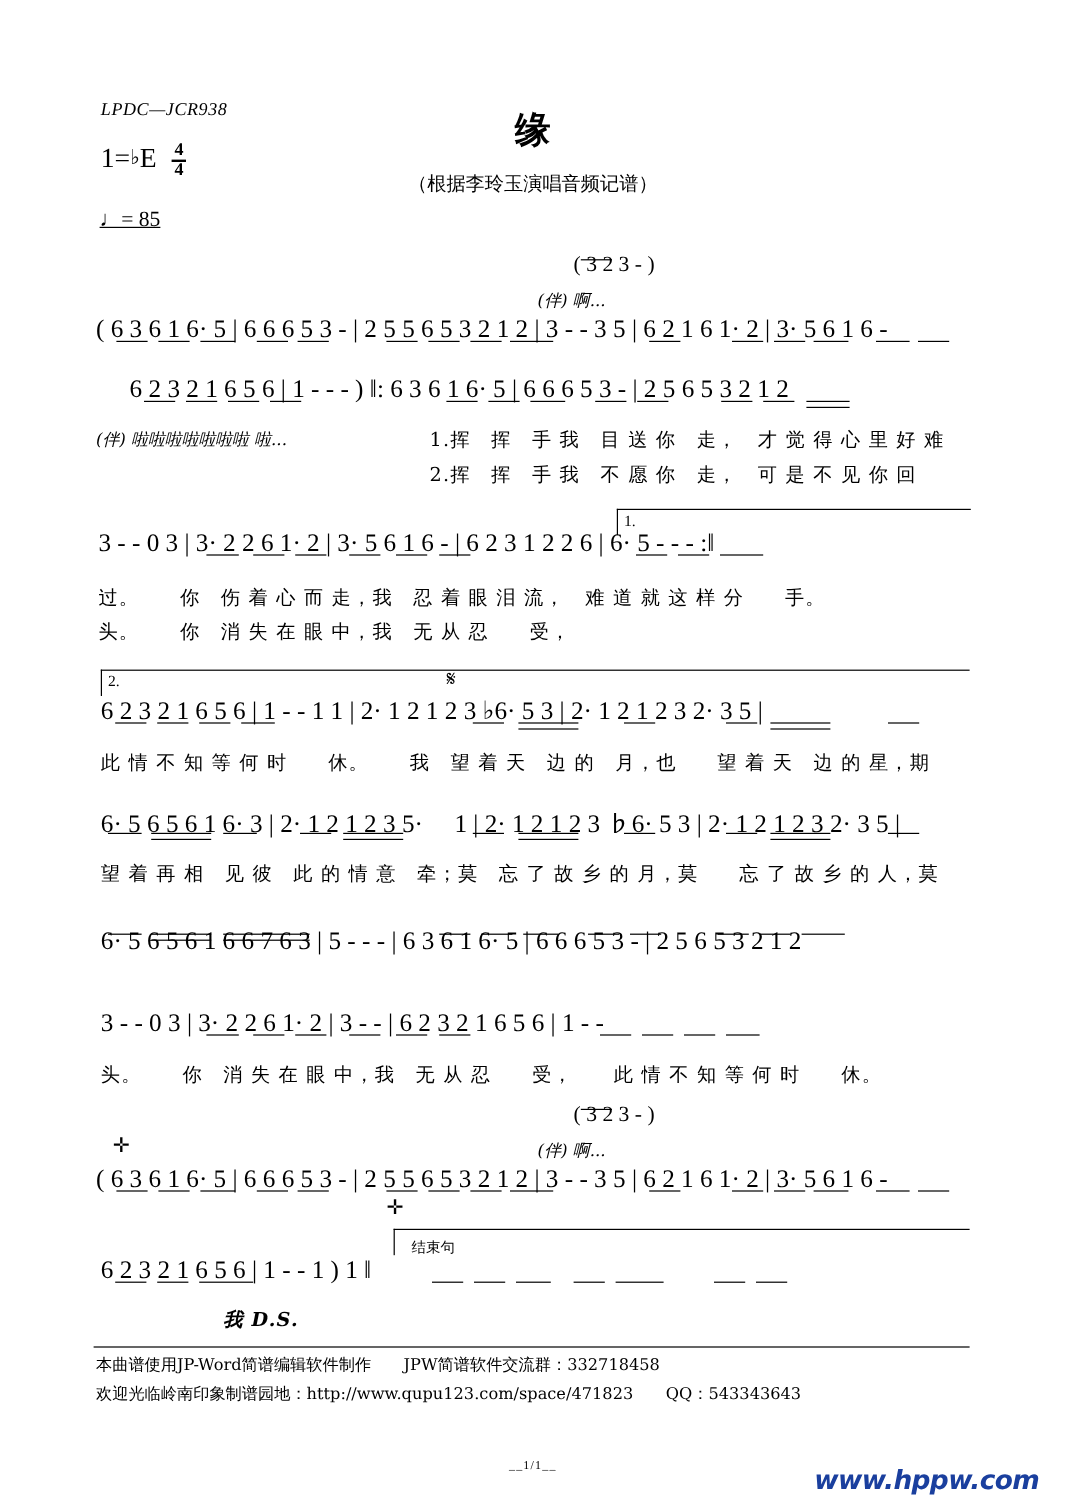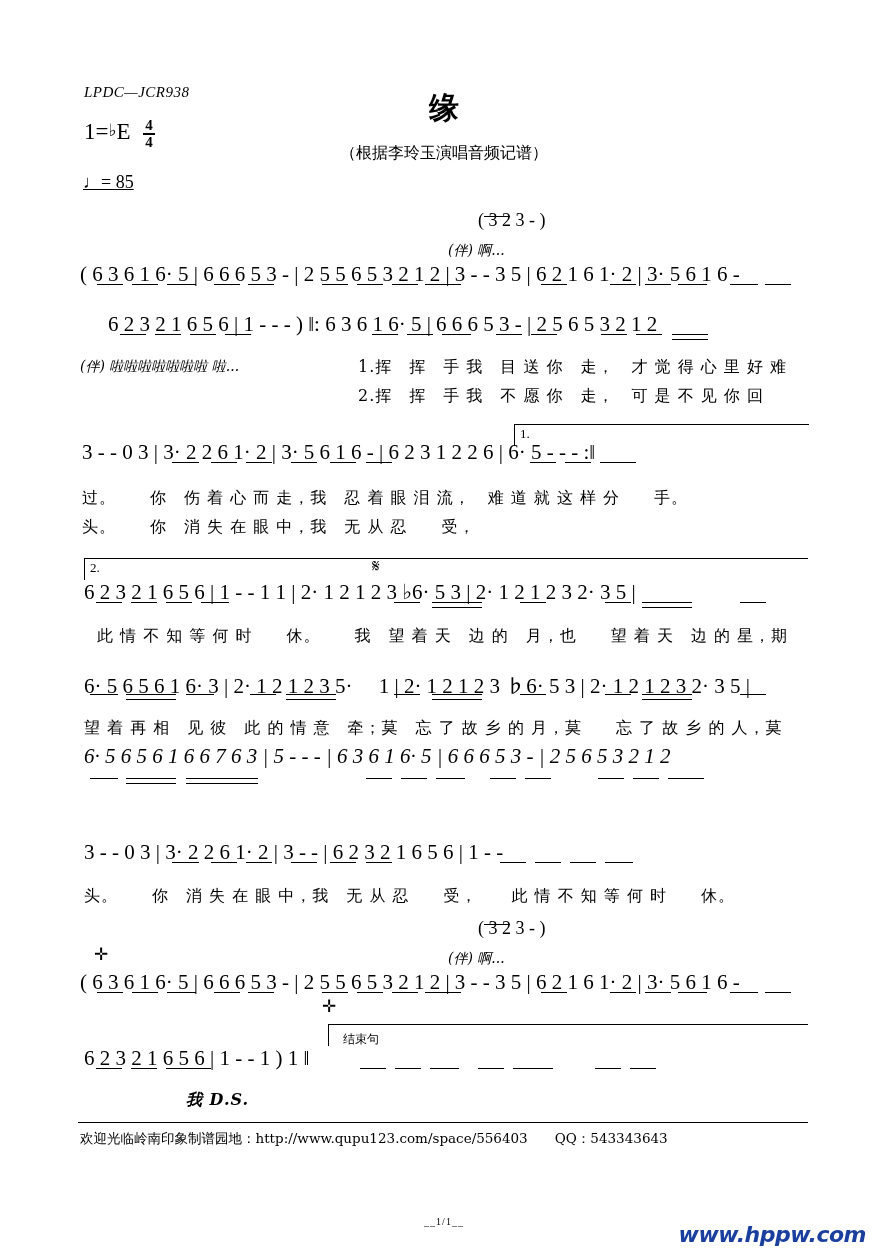--- a/index.html
+++ b/index.html
@@ -233,41 +233,41 @@
   <div class="hline" style="left:166px; top:602px; width:26px;"></div>
   <div class="hline" style="left:201px; top:602px; width:28px;"></div>
   <div class="hline" style="left:394px; top:602px; width:26px;"></div>
   <div class="hline" style="left:432px; top:602px; width:50px;"></div>
   <div class="hline" style="left:432px; top:607px; width:50px;"></div>
   <div class="hline" style="left:520px; top:602px; width:26px;"></div>
   <div class="hline" style="left:605px; top:602px; width:26px;"></div>
   <div class="hline" style="left:642px; top:602px; width:50px;"></div>
   <div class="hline" style="left:642px; top:607px; width:50px;"></div>
   <div class="hline" style="left:740px; top:602px; width:26px;"></div>
-  <div class="mline lyrics" style="left:97px; top:626px;text-align:center;">此 情 不 知 等 何 时　　休。　　我　望 着 天　边 的　月，也　　望 着 天　边 的 星，期</div>
+  <div class="mline lyrics" style="left:84px; top:626px;text-align:center;">此 情 不 知 等 何 时　　休。　　我　望 着 天　边 的　月，也　　望 着 天　边 的 星，期</div>
 
   <div class="mline notes" style="left:84px; top:672px;">6· 5  6 5 6 1  6· 3 | 2· 1  2 1 2 3  5· 　1 | 2· 1  2 1 2 3  ♭6· 5 3 | 2· 1  2 1 2 3  2· 3 5 |</div>
   <div class="hline" style="left:90px; top:694px; width:28px;"></div>
   <div class="hline" style="left:126px; top:694px; width:50px;"></div>
   <div class="hline" style="left:126px; top:699px; width:50px;"></div>
   <div class="hline" style="left:186px; top:694px; width:28px;"></div>
   <div class="hline" style="left:250px; top:694px; width:26px;"></div>
   <div class="hline" style="left:286px; top:694px; width:50px;"></div>
   <div class="hline" style="left:286px; top:699px; width:50px;"></div>
   <div class="hline" style="left:394px; top:694px; width:26px;"></div>
   <div class="hline" style="left:432px; top:694px; width:50px;"></div>
   <div class="hline" style="left:432px; top:699px; width:50px;"></div>
   <div class="hline" style="left:520px; top:694px; width:26px;"></div>
   <div class="hline" style="left:605px; top:694px; width:26px;"></div>
   <div class="hline" style="left:642px; top:694px; width:50px;"></div>
   <div class="hline" style="left:642px; top:699px; width:50px;"></div>
   <div class="hline" style="left:740px; top:694px; width:26px;"></div>
   <div class="mline lyrics" style="left:84px; top:718px;">望 着 再 相　见 彼　此 的 情 意　牵；莫　忘 了 故 乡 的 月，莫　　忘 了 故 乡 的 人，莫</div>
 
-  <div class="mline notes" style="left:84px; top:744px;font-style:italic;">6· 5  6 5 6 1  6 6 7 6 3 | 5 - - - | 6 3  6 1  6· 5 | 6 6  6 5  3 - | 2 5  6 5  3 2 1 2</div>
+  <div class="mline notes" style="left:84px; top:772px;">6· 5  6 5 6 1  6 6 7 6 3 | 5 - - - | 6 3  6 1  6· 5 | 6 6  6 5  3 - | 2 5  6 5  3 2 1 2</div>
   <div class="hline" style="left:90px; top:778px; width:28px;"></div>
   <div class="hline" style="left:126px; top:778px; width:50px;"></div>
   <div class="hline" style="left:126px; top:783px; width:50px;"></div>
   <div class="hline" style="left:186px; top:778px; width:72px;"></div>
   <div class="hline" style="left:186px; top:783px; width:72px;"></div>
   <div class="hline" style="left:366px; top:778px; width:26px;"></div>
   <div class="hline" style="left:401px; top:778px; width:26px;"></div>
   <div class="hline" style="left:436px; top:778px; width:29px;"></div>
   <div class="hline" style="left:490px; top:778px; width:26px;"></div>
   <div class="hline" style="left:525px; top:778px; width:26px;"></div>
@@ -324,17 +324,18 @@
   <div class="hline" style="left:360px; top:1068px; width:26px;"></div>
   <div class="hline" style="left:395px; top:1068px; width:26px;"></div>
   <div class="hline" style="left:430px; top:1068px; width:29px;"></div>
   <div class="hline" style="left:478px; top:1068px; width:26px;"></div>
   <div class="hline" style="left:513px; top:1068px; width:40px;"></div>
   <div class="hline" style="left:595px; top:1068px; width:26px;"></div>
   <div class="hline" style="left:630px; top:1068px; width:26px;"></div>
 
   <div class="footer-rule"></div>
   <div class="footer">
-    <div>欢迎光临岭南印象制谱园地：http://www.qupu123.com/space/556403　　QQ：543343643</div>
+    <div>本曲谱使用JP-Word简谱编辑软件制作　　JPW简谱软件交流群：332718458</div>
+    <div>欢迎光临岭南印象制谱园地：http://www.qupu123.com/space/471823　　QQ：543343643</div>
   </div>
   <div class="pagenum">__1/1__</div>
   <div class="wmark">www.hppw.com</div>
 </div>
 
 </body></html>

